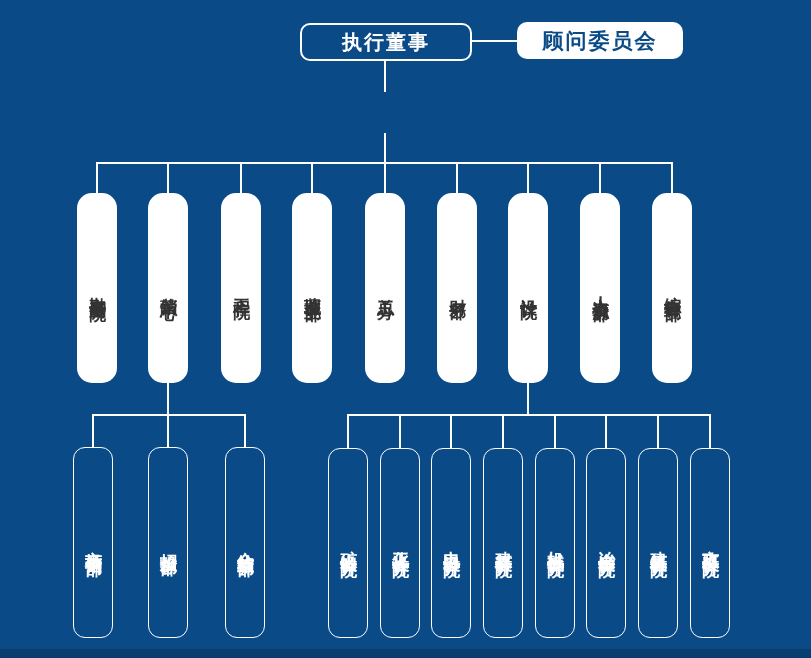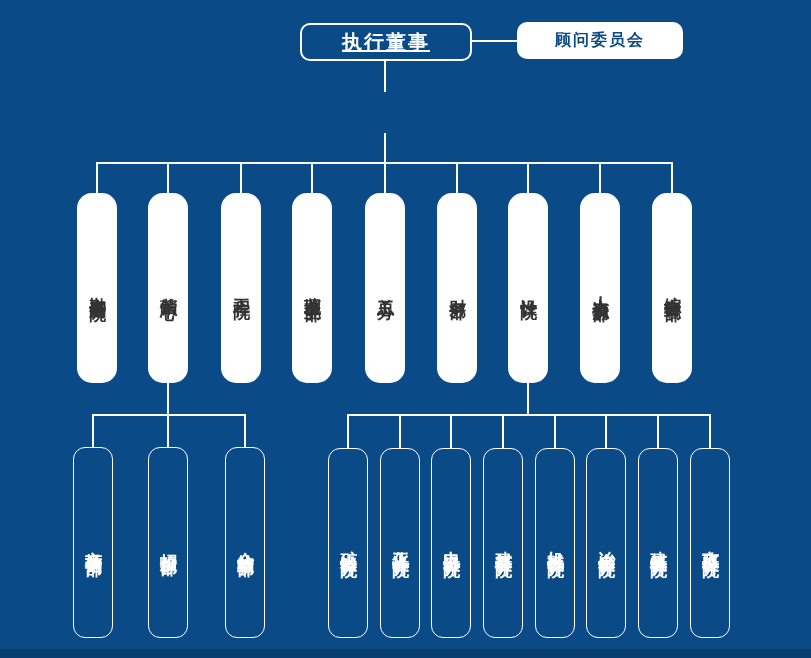--- a/index.html
+++ b/index.html
@@ -28,21 +28,21 @@
   }
   .hbox.outline{
     border:2.5px solid var(--connector);
     color:var(--node_text_white);
     background:var(--background);
     font-size:20px;
   }
   .hbox.filled{
     background:var(--node_fill_white);
     color:var(--node_text_blue);
-    font-size:16px;
+    font-size:21px;
   }
   .vbox{
     position:absolute;display:flex;align-items:center;justify-content:center;
     width:40px;font-weight:bold;font-size:17px;line-height:1.08;
   }
   .vbox span{
     writing-mode:vertical-rl;text-orientation:upright;letter-spacing:2px;
   }
   .vbox.filled{
     top:193px;height:190px;border-radius:15px;
@@ -85,21 +85,21 @@
   <div class="line" style="left:347px;top:414px;width:364px;height:2px;"></div>
   <div class="line" style="left:347px;top:414px;width:2px;height:34px;"></div>
   <div class="line" style="left:399px;top:414px;width:2px;height:34px;"></div>
   <div class="line" style="left:450px;top:414px;width:2px;height:34px;"></div>
   <div class="line" style="left:502px;top:414px;width:2px;height:34px;"></div>
   <div class="line" style="left:554px;top:414px;width:2px;height:34px;"></div>
   <div class="line" style="left:605px;top:414px;width:2px;height:34px;"></div>
   <div class="line" style="left:657px;top:414px;width:2px;height:34px;"></div>
   <div class="line" style="left:709px;top:414px;width:2px;height:34px;"></div>
 
-  <div class="hbox outline" style="left:300px;top:23px;width:172px;height:38px;text-decoration:underline;">
+  <div class="hbox outline" style="left:300px;top:23px;width:172px;height:38px;">
     <span>执行董事</span>
   </div>
   <div class="hbox filled" style="left:517px;top:22px;width:166px;height:37px;">
     <span>顾问委员会</span>
   </div>
 
   <div class="vbox filled" style="left:77px;">
     <span>勘察测量院</span>
   </div>
   <div class="vbox filled" style="left:148px;">

